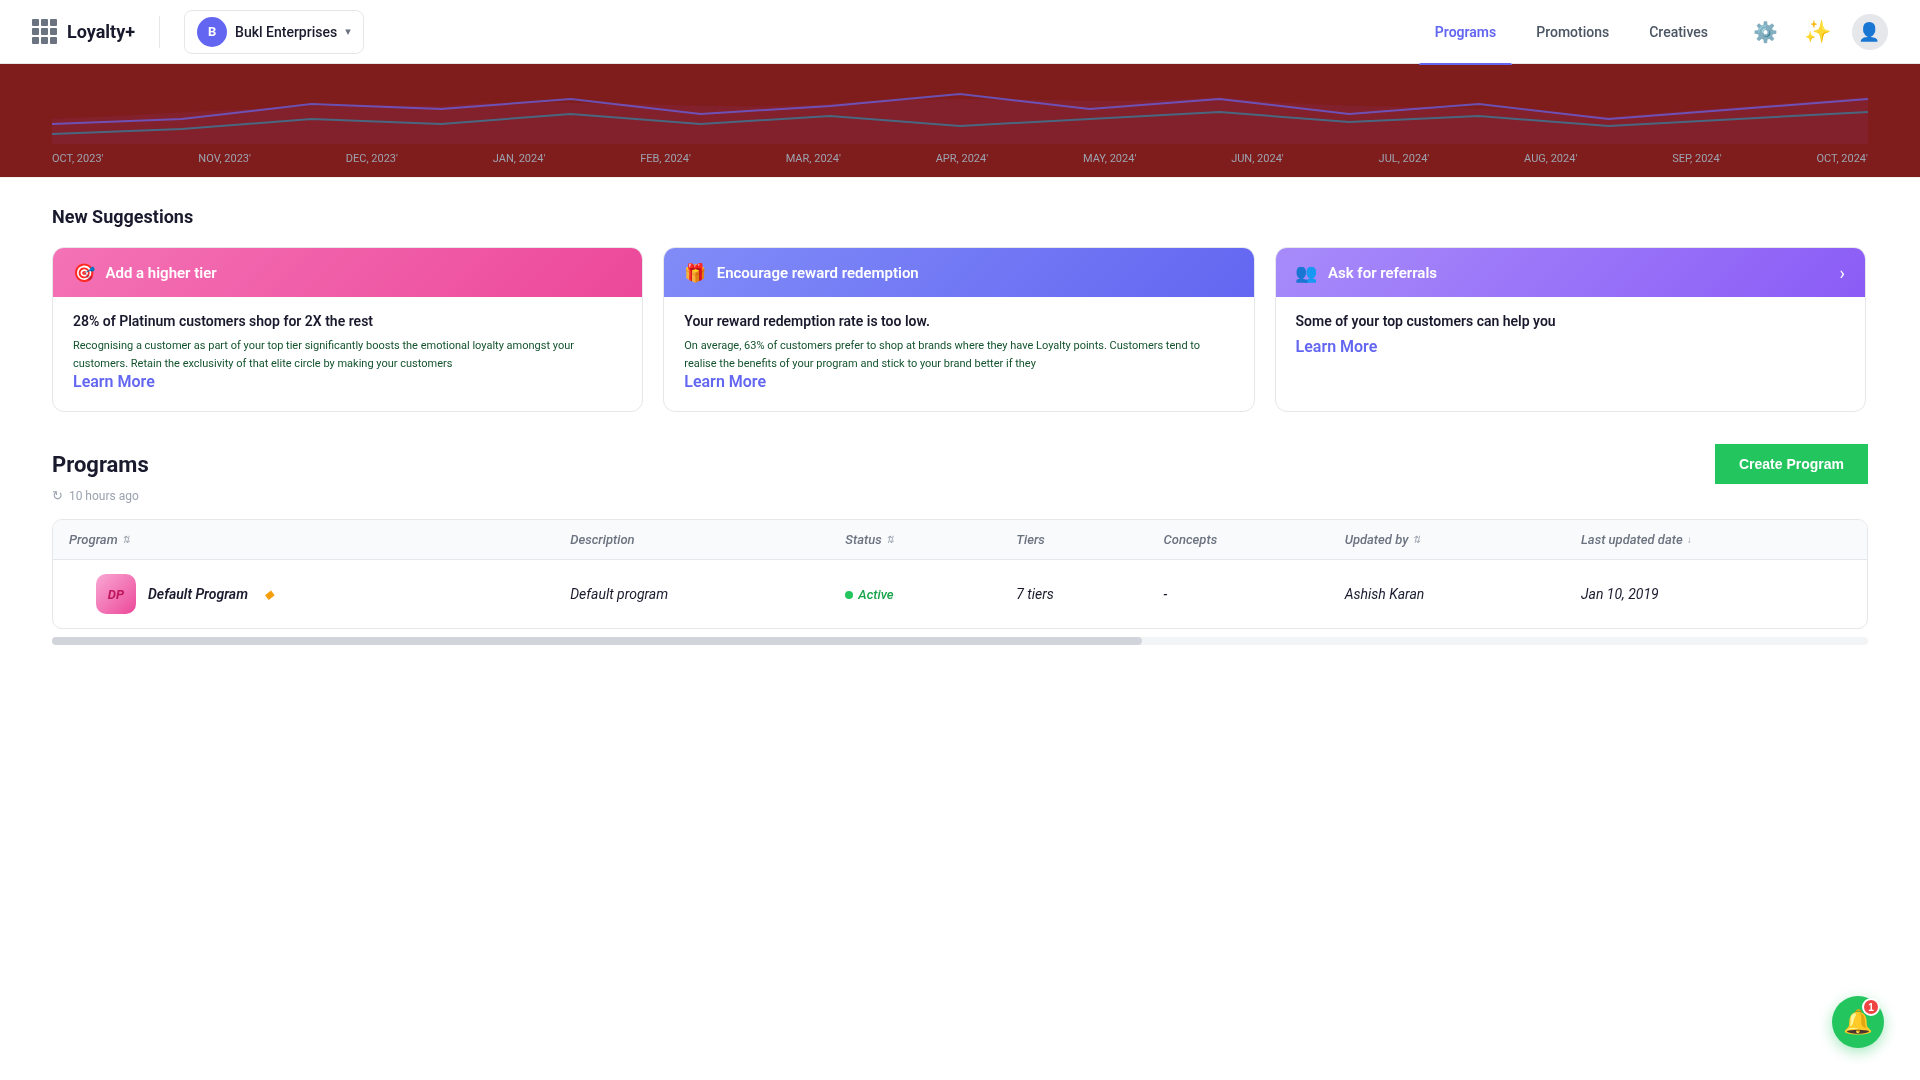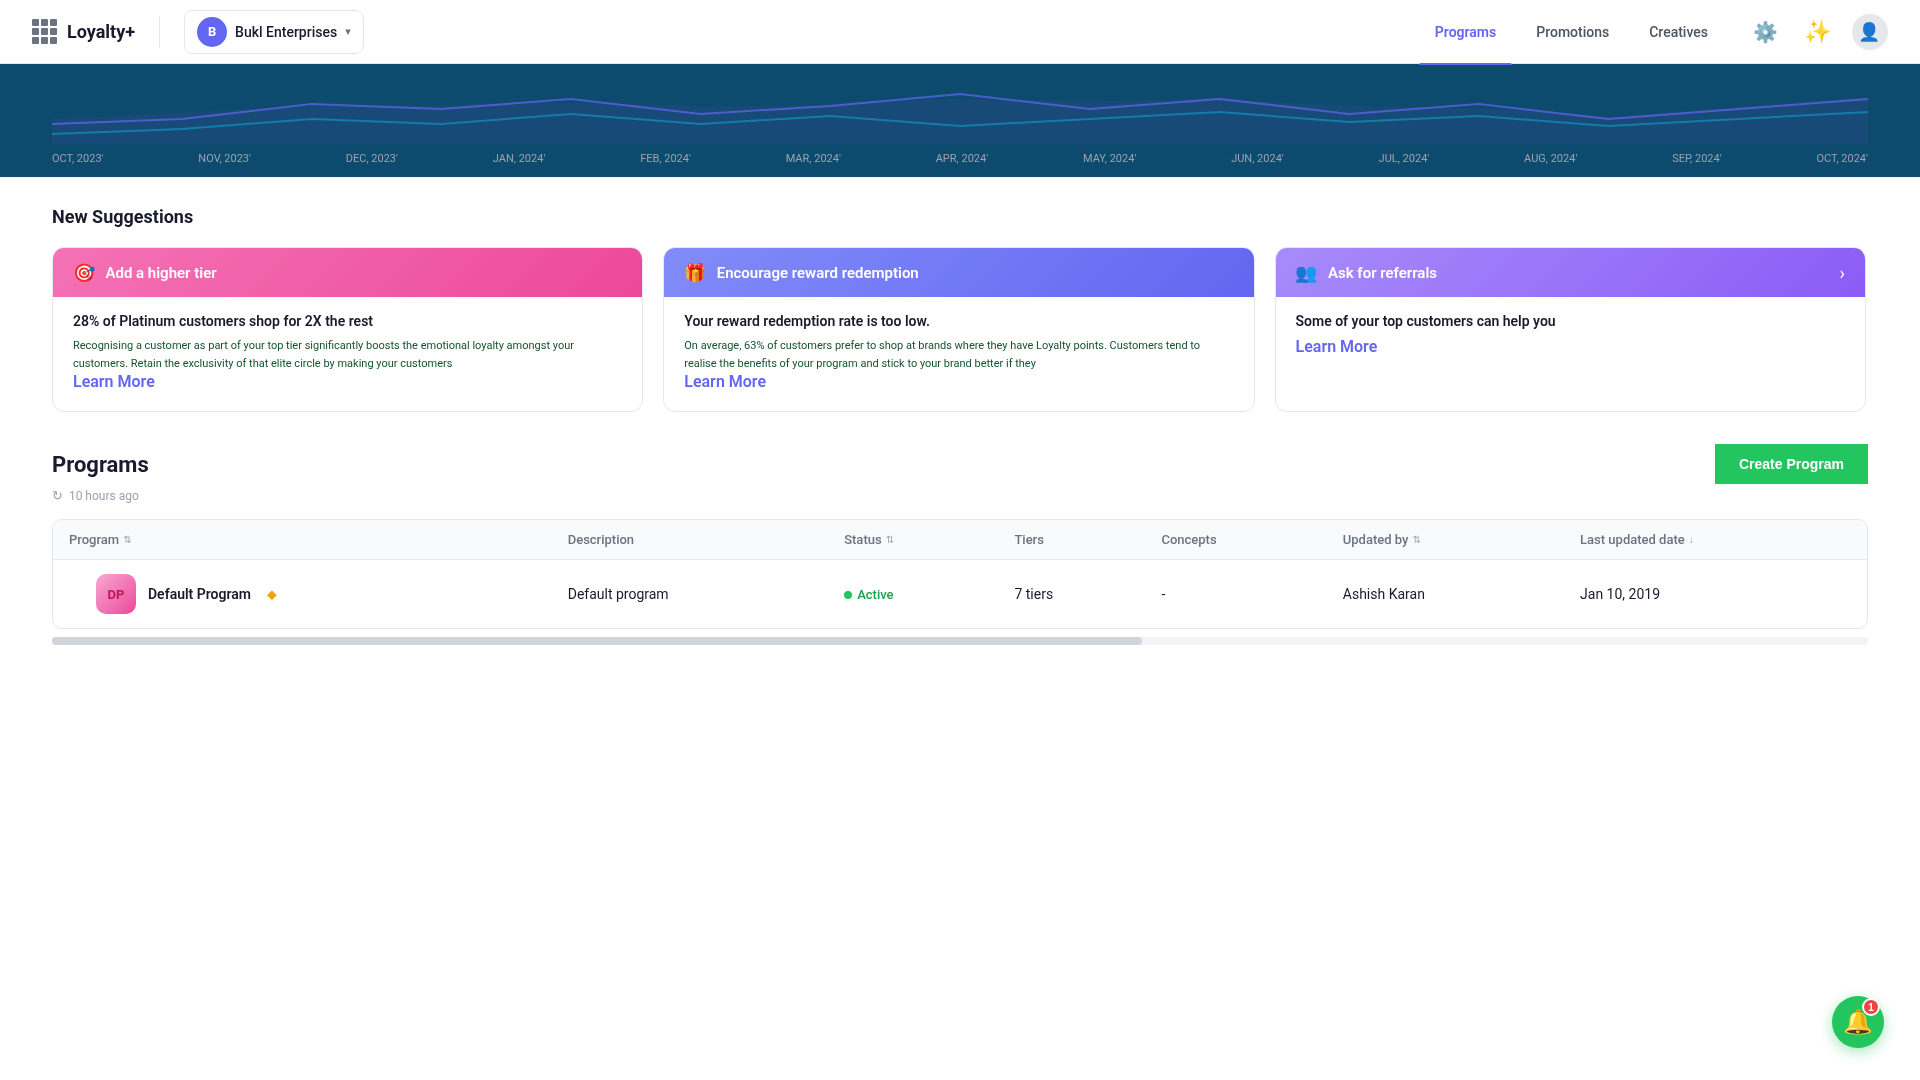--- a/index.html
+++ b/index.html
@@ -96,21 +96,21 @@
       background: #e5e7eb;
       display: flex; align-items: center; justify-content: center;
       font-size: 18px;
       color: #6b7280;
       cursor: pointer;
     }
 
     
     .chart-area {
       padding: 0 52px;
-      background: #0c4a6e;
+      background: #7f1d1d;
       border-bottom: 1px solid #f3f4f6;
     }
     .chart-labels {
       display: flex;
       justify-content: space-between;
       padding: 8px 0 12px 0;
     }
     .chart-label {
       font-size: 11px;
       color: #9ca3af;
@@ -222,21 +222,21 @@
     .star-icon { color: #f59e0b; font-size: 14px; margin-left: 4px; }
     .status-badge {
       display: inline-flex;
       align-items: center;
       gap: 5px;
       font-size: 13px;
       font-weight: 500;
       color: #16a34a;
     }
     .status-dot { width: 8px; height: 8px; border-radius: 50%; background: #22c55e; }
-    .table-wrap-rel { position: relative; }
+    .table-wrap-rel { position: relative; font-style: italic; }
 
     
     .notif-btn {
       position: fixed;
       bottom: 32px;
       right: 36px;
       width: 52px; height: 52px;
       border-radius: 50%;
       background: #22c55e;
       border: none;

